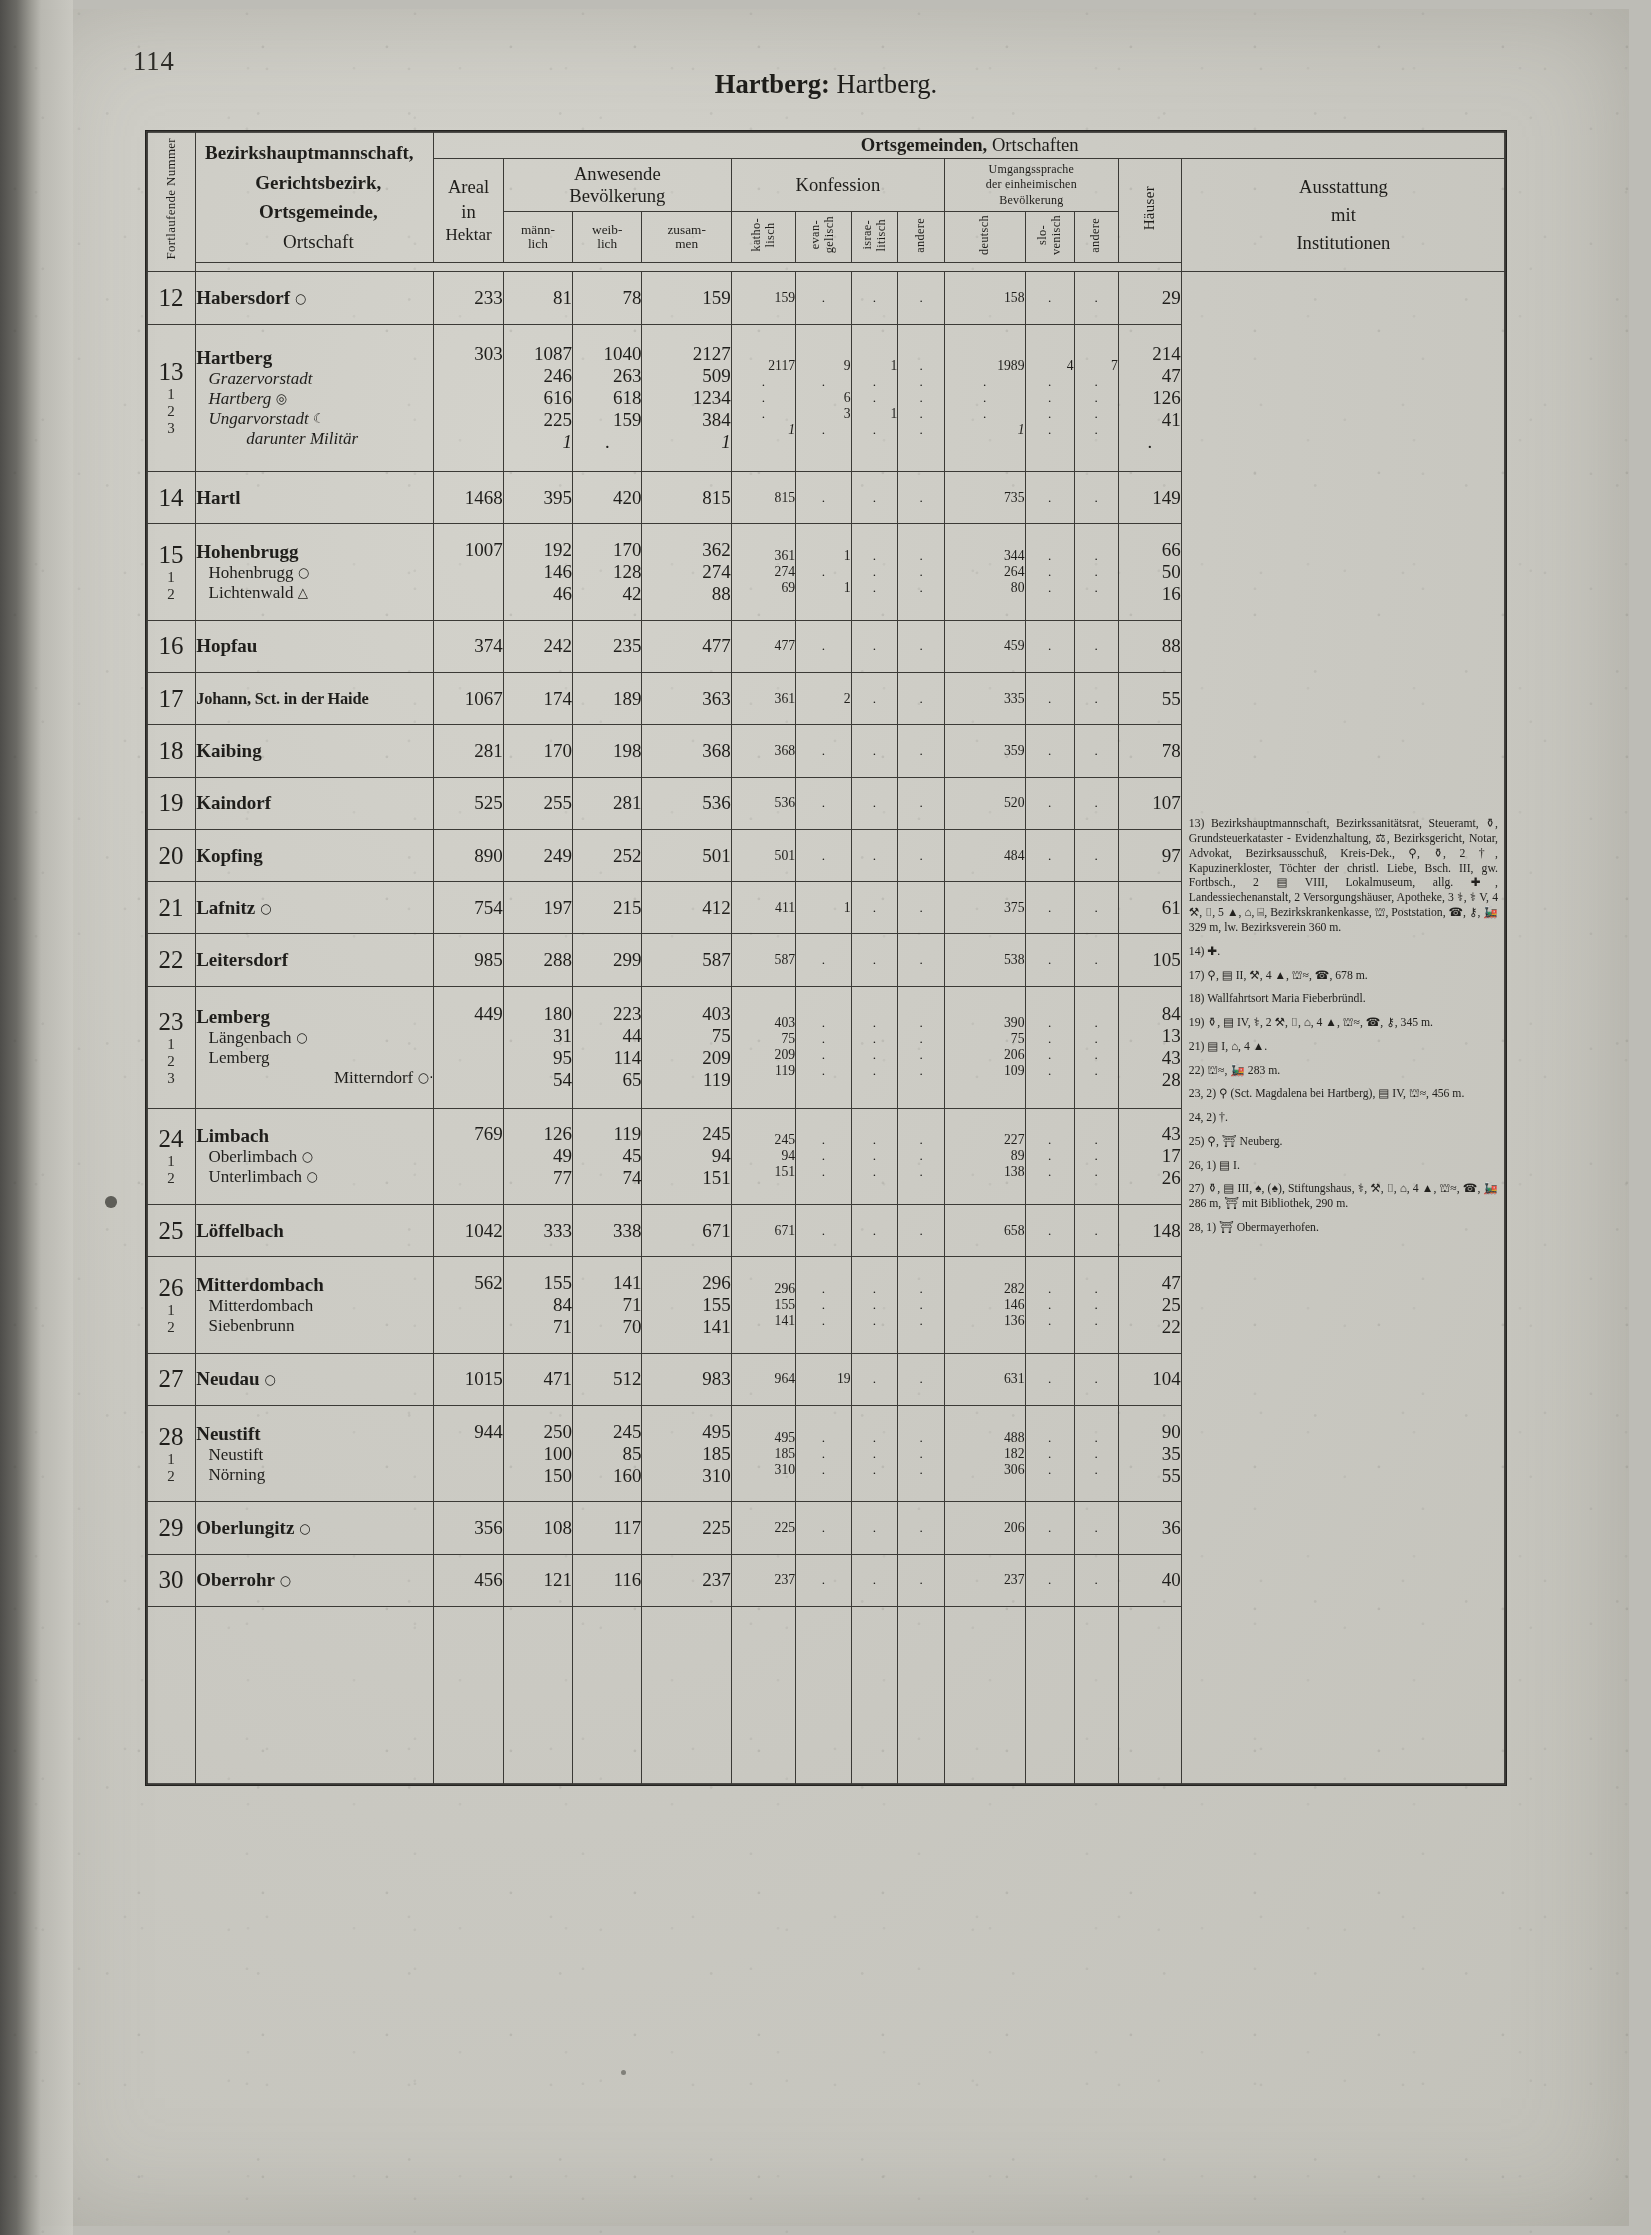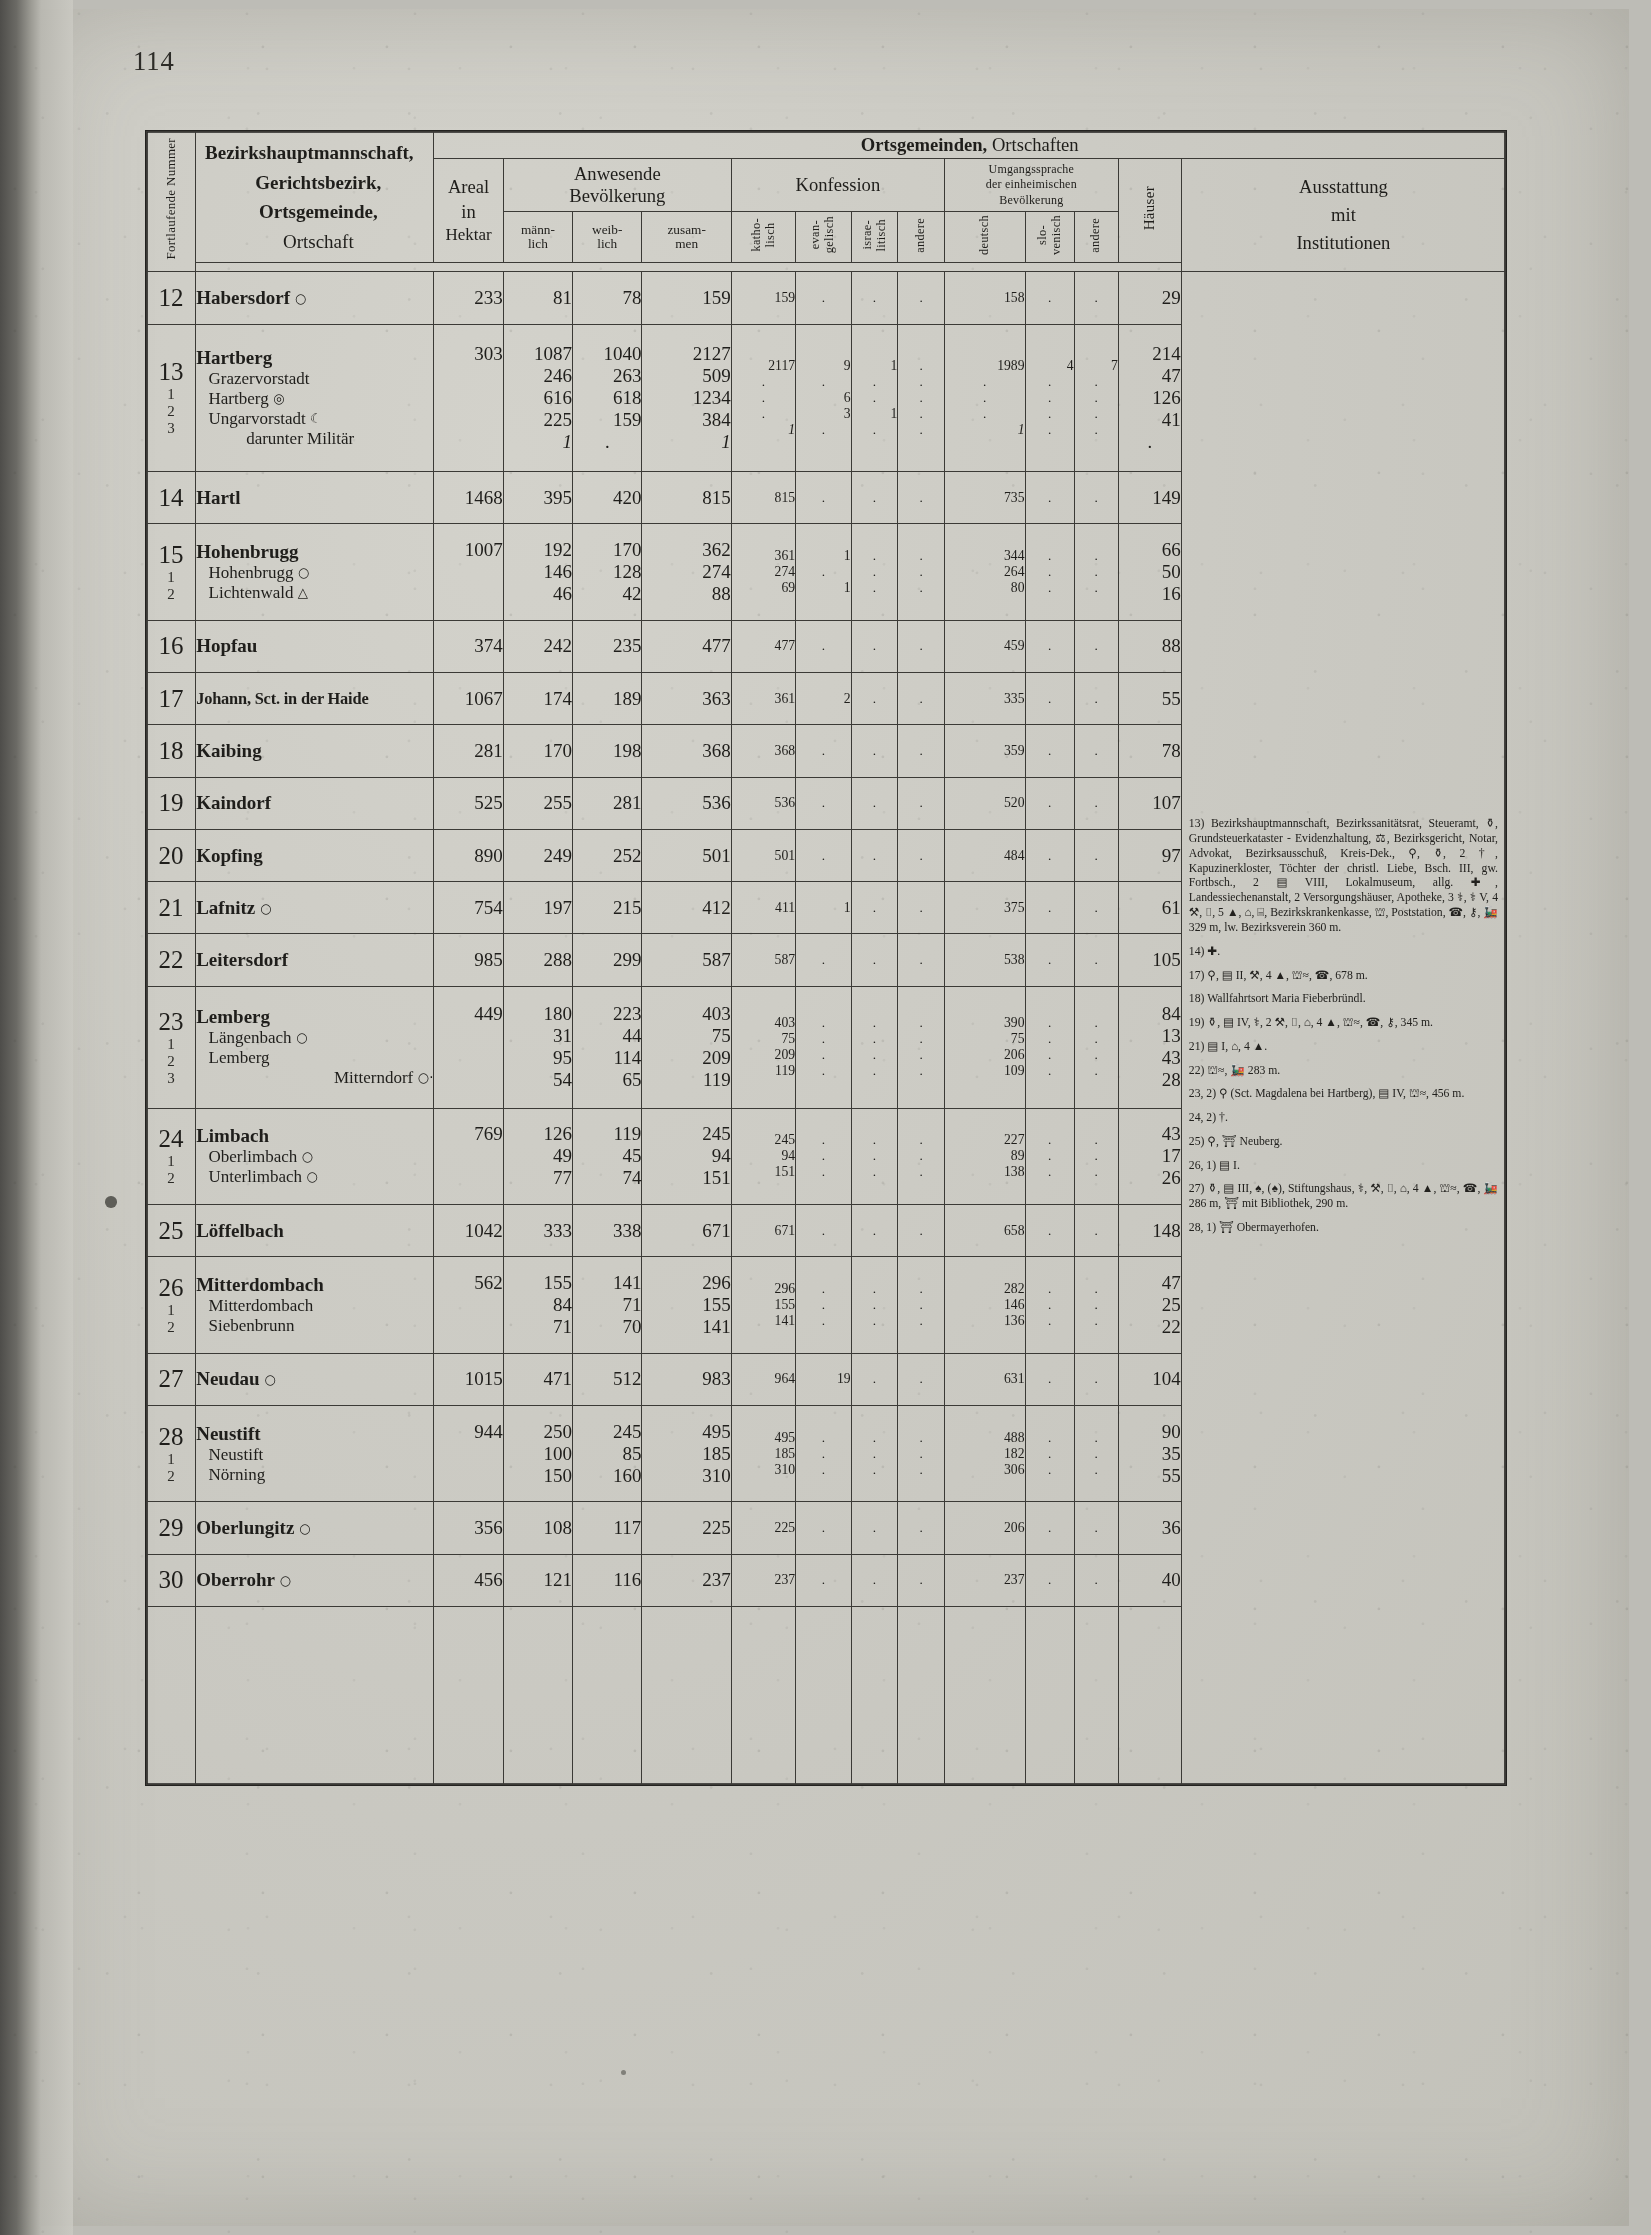--- a/index.html
+++ b/index.html
@@ -141,21 +141,21 @@
   col.c-auss  { width: 257px; }
 
   
   .grp-cell { padding: 0 !important; vertical-align: top; }
 
   .nr   { font-size: 25px; font-weight: normal; text-align: center; }
   .nr.sub { font-weight: normal; font-size: 15px; color: #2b2a26; }
 
   .nm   { font-size: 19px; font-weight: bold; white-space: nowrap; }
   .nm.sub { font-weight: normal; font-size: 17px; }
-  .nm.ital { font-weight: normal; font-size: 17px; }
+  .nm.ital { font-style: italic; font-weight: normal; font-size: 17px; }
   .nm.tight { font-size: 16.4px; letter-spacing: -0.2px; }
 
   .num  { font-size: 19px; text-align: right; }
   .num.sm { font-size: 13.7px; }
   .num.it { font-style: italic; }
   .dot  { text-align: center; font-size: 18.6px; }
   .dot.sm { font-size: 13.3px; }
 
   .padl { padding-left: 8px; margin-left: 8px; }
   .padr { padding-right: 5.3px; }
@@ -191,20 +191,24 @@
 </head>
 <body>
 
 <div id="scan">
   <div id="paper"></div>
   <div id="gutter"></div>
   <div id="gutter2"></div>
 
   <div id="folio">114</div>
 
+  <div id="running-head">
+    <span>Hartberg:</span>
+    <span class="light">Hartberg.</span>
+  </div>
 
   <div id="tablewrap">
     <table class="gaz">
       <colgroup>
         <col class="c-nr">
           <col class="c-name">
           <col class="c-areal">
         <col class="c-m">
           <col class="c-w">
           <col class="c-z">

